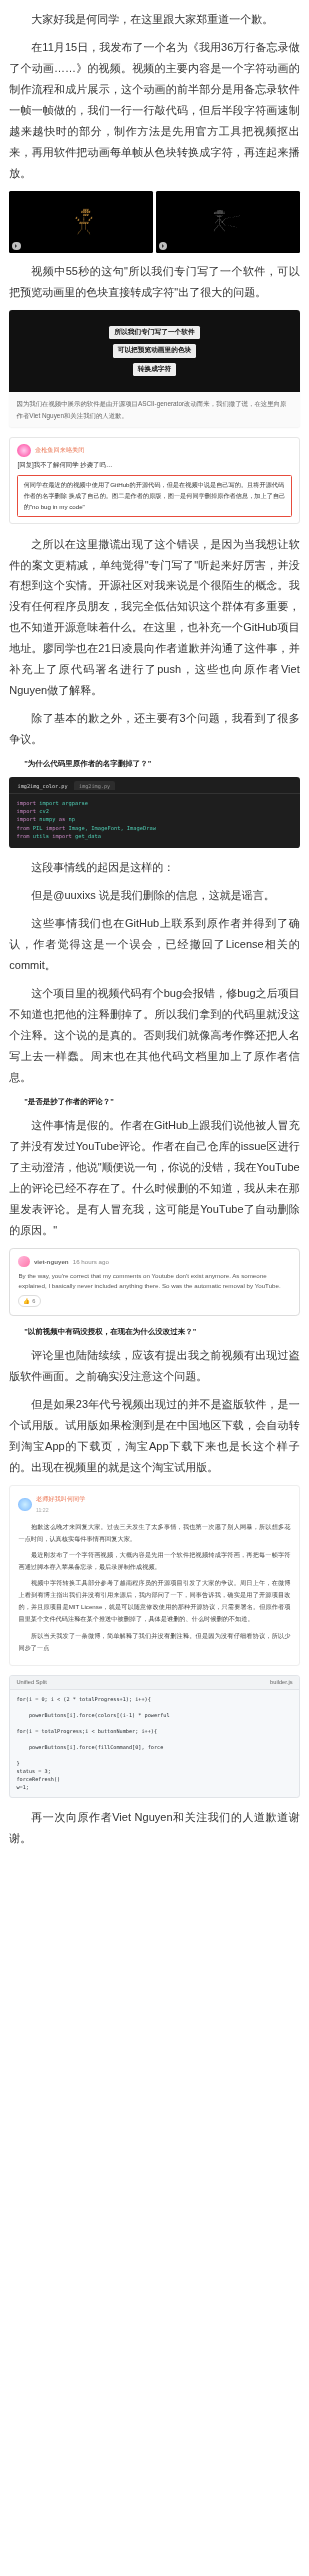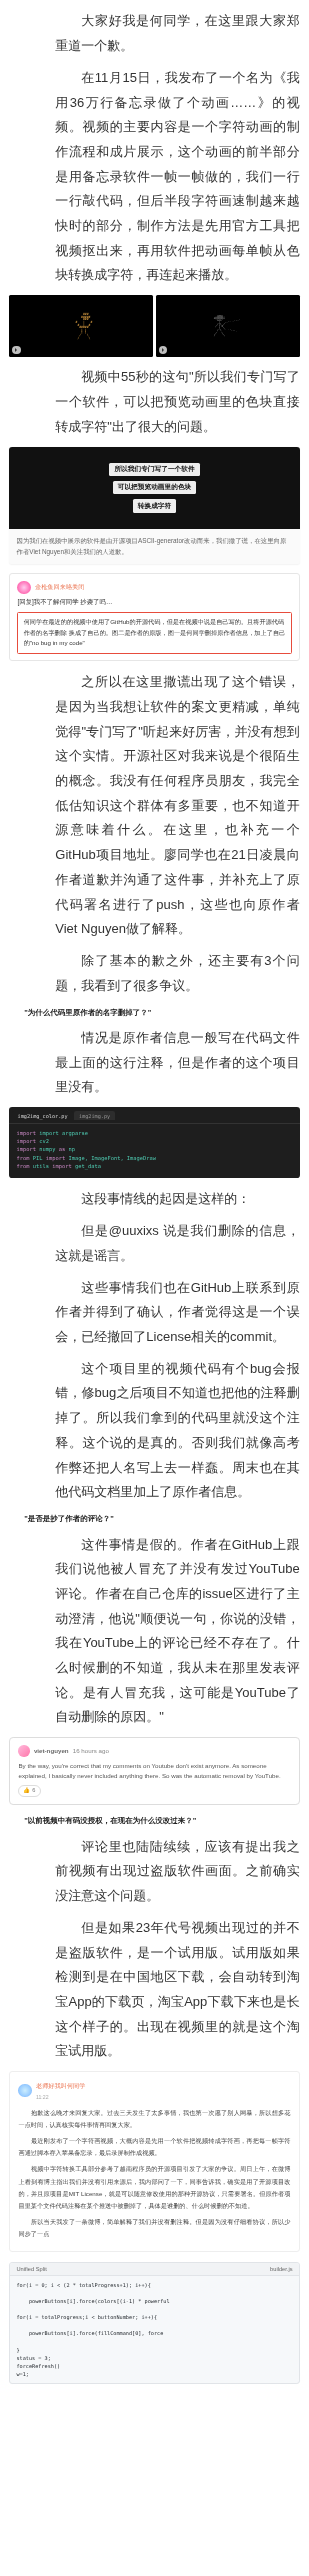--- a/index.html
+++ b/index.html
@@ -1,18 +1,18 @@
 <!DOCTYPE html>
 <html style="font-size:8.2px"><head>
 <meta charset="utf-8">
 <style>
   * { margin: 0; padding: 0; box-sizing: border-box; }
   body { width: 309px; margin: 0 auto; font-family: -apple-system, "PingFang SC", "Microsoft YaHei", sans-serif; background: #fff; }
   .container { padding: 9.3px; }
-  .para { font-size: 13px; line-height: 1.9; color: #333; margin-bottom: 7.2px; text-align: justify; margin-left: 46px; }
+  .para { font-size: 11px; line-height: 1.9; color: #333; margin-bottom: 7.2px; text-align: justify; }
   .indent { text-indent: 2em; }
   .bold-line { font-size: 7.5px; font-weight: 700; color: #222; margin: 4.1px 0 6.2px; text-indent: 2em; line-height: 1.9; }
   .video-block { display:flex; gap:3.1px; margin: 5.2px 0 8.2px; }
   .vframe { flex:1; background:#000; height:62px; position:relative; border-radius:1.5px; overflow:hidden; }
   .vframe .ascii { position:absolute; inset:0; display:flex; align-items:center; justify-content:center; }
   .ascii-stick1 { color:#ffb84d; font-family:monospace; font-size:3.1px; line-height:2.6px; white-space:pre; }
   .ascii-stick2 { color:#aaa; font-family:monospace; font-size:2.6px; line-height:2.1px; white-space:pre; }
   .play-btn { position:absolute; bottom:3.1px; left:3.1px; width:8.2px; height:8.2px; border-radius:50%; background:rgba(255,255,255,.75); }
   .play-btn::after { content:""; position:absolute; left:3.1px; top:2.1px; border-left:2.6px solid #333; border-top:2.1px solid transparent; border-bottom:2.1px solid transparent; }
   .caption-card { background:#fafafa; border-radius:3.1px; margin:5.2px 0 9.3px; box-shadow:0 0.5px 1.5px rgba(0,0,0,.05); overflow:hidden; }
@@ -106,21 +106,20 @@
       <span class="wname">金枪鱼回来咯关闭</span>
     </div>
     <div class="wtext">[回复]我不了解何同学 抄袭了吗…</div>
     <div class="red-box">何同学在最近的的视频中使用了GitHub的开源代码，但是在视频中说是自己写的。且将开源代码作者的名字删除 换成了自己的。图二是作者的原版，图一是何同学删掉原作者信息，加上了自己的"no bug in my code"</div>
   </div>
 
   <p class="para indent">之所以在这里撒谎出现了这个错误，是因为当我想让软件的案文更精减，单纯觉得"专门写了"听起来好厉害，并没有想到这个实情。开源社区对我来说是个很陌生的概念。我没有任何程序员朋友，我完全低估知识这个群体有多重要，也不知道开源意味着什么。在这里，也补充一个GitHub项目地址。廖同学也在21日凌晨向作者道歉并沟通了这件事，并补充上了原代码署名进行了push，这些也向原作者Viet Nguyen做了解释。</p>
   <p class="para indent">除了基本的歉之外，还主要有3个问题，我看到了很多争议。</p>
 
   <p class="bold-line">"为什么代码里原作者的名字删掉了？"</p>
-  <p class="para indent">情况是原作者信息一般写在代码文件最上面的这行注释，但是作者的这个项目里没有。</p>
 
   <div class="ide">
     <div class="tabs">
       <div class="tab active">img2img_color.py</div>
       <div class="tab">img2img.py</div>
     </div>
     <pre><span class="kw">import</span> <span class="mod">import argparse</span>
 <span class="kw">import</span> <span class="mod">cv2</span>
 <span class="kw">import</span> <span class="mod">numpy</span> <span class="kw">as</span> <span class="mod">np</span>
 <span class="kw">from</span> <span class="mod">PIL</span> <span class="kw">import</span> <span class="mod">Image, ImageFont, ImageDraw</span>
@@ -177,15 +176,16 @@
 for(i = totalProgress;i &lt; buttonNumber; i++){
 
     powerButtons[i].force(fillCommand[0], force
 
 }
 status = 3;
 forceRefresh()
 w=1;</pre>
   </div>
 
+  <p class="para indent">再一次向原作者Viet Nguyen和关注我们的人道歉道谢谢。</p>
 
 </div>
 
 
 </body></html>

